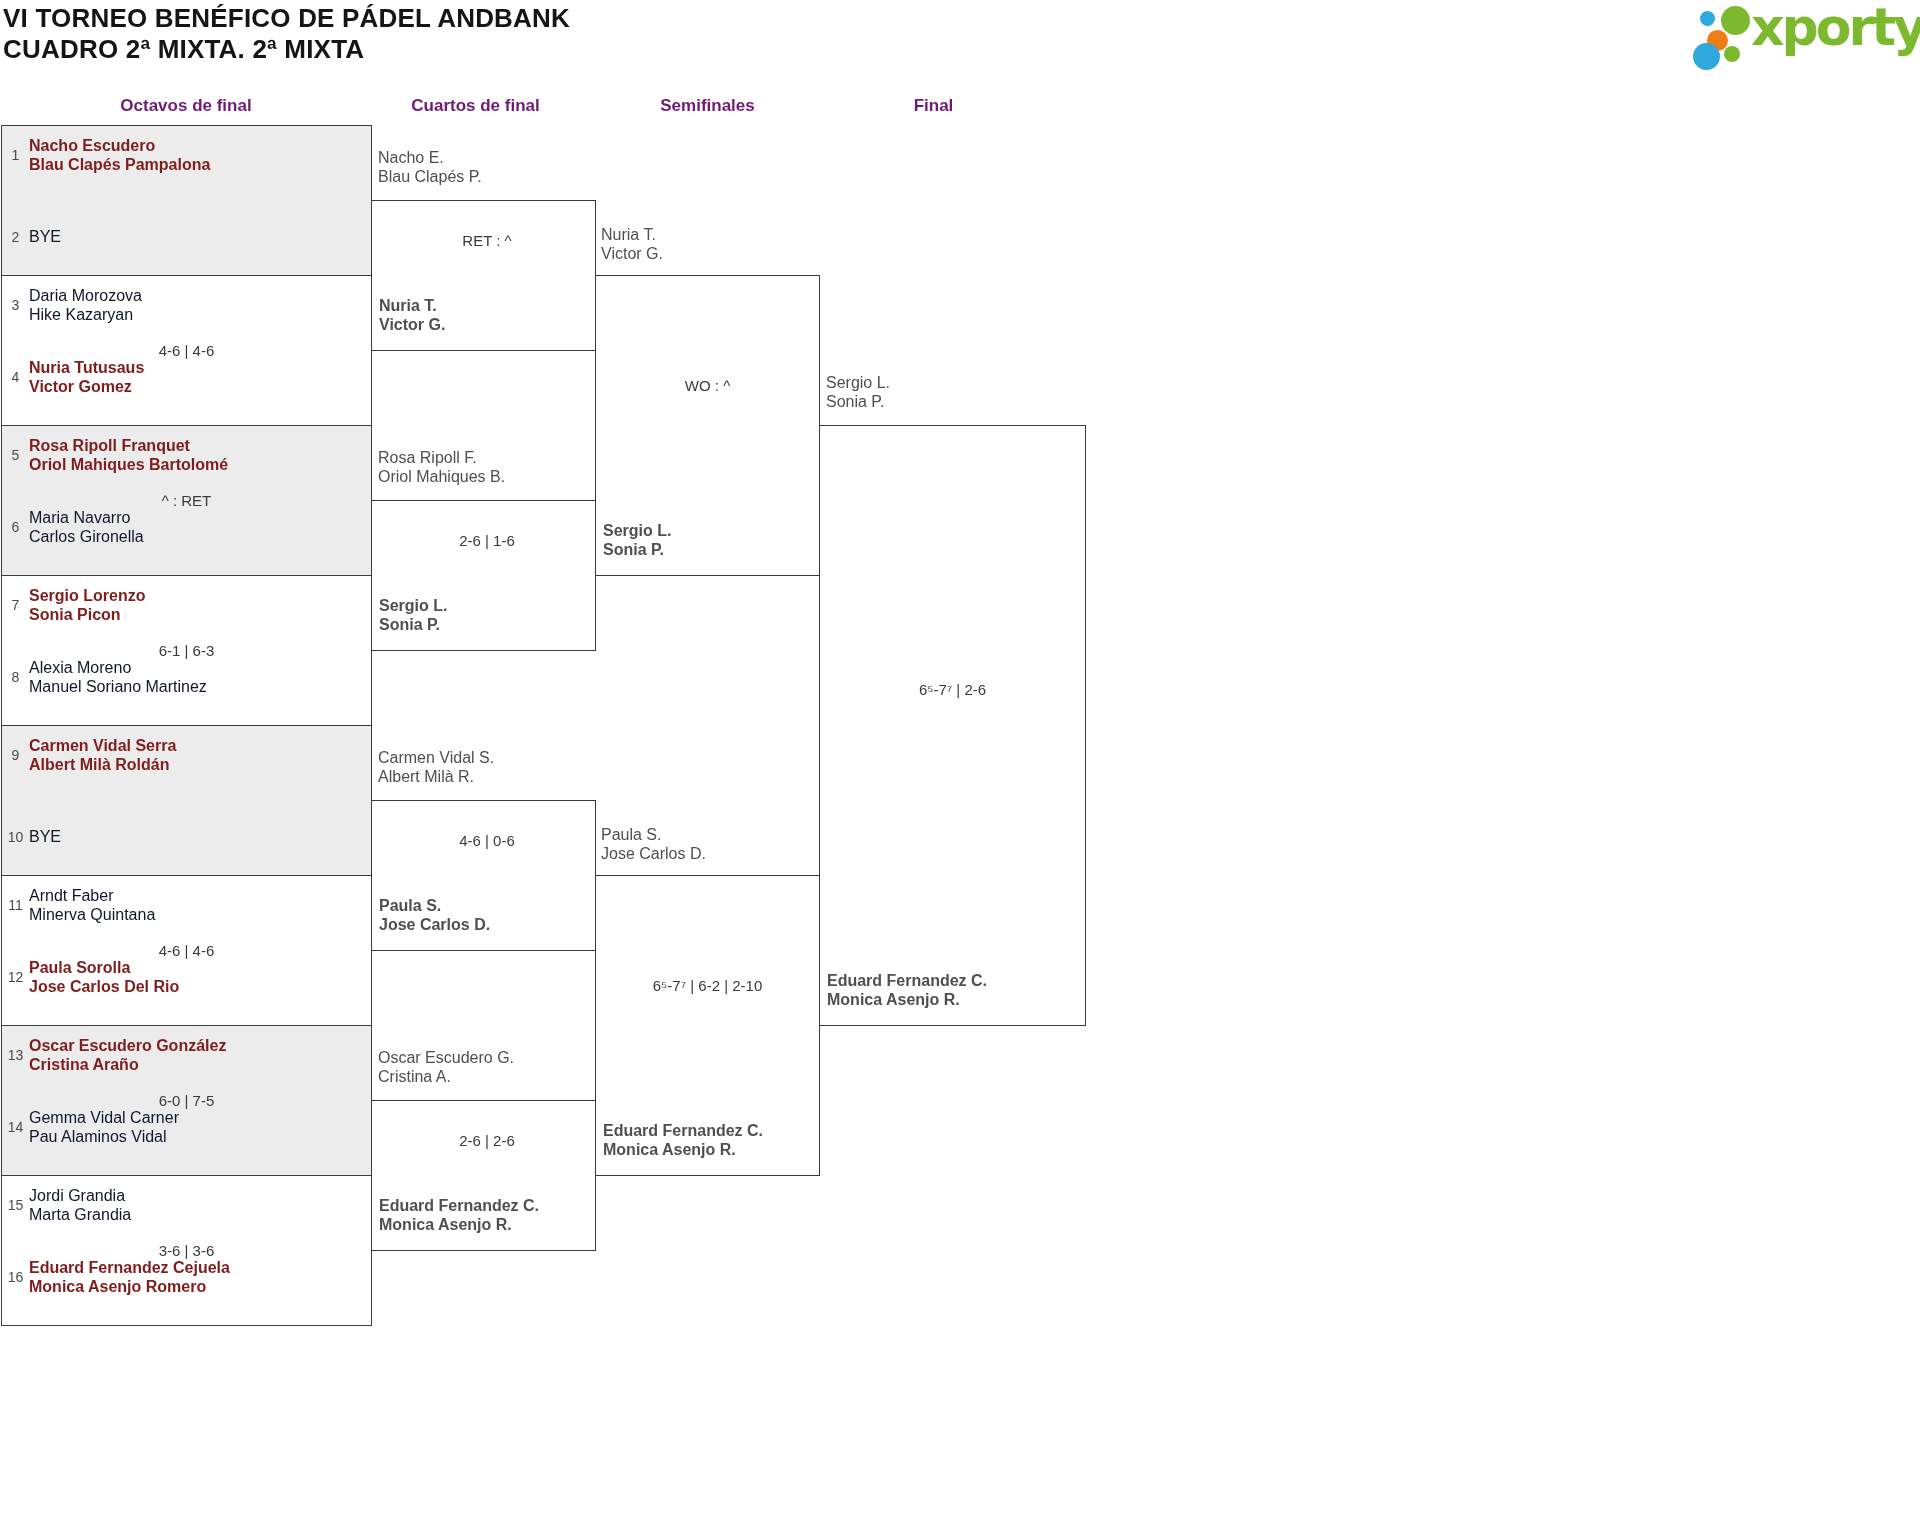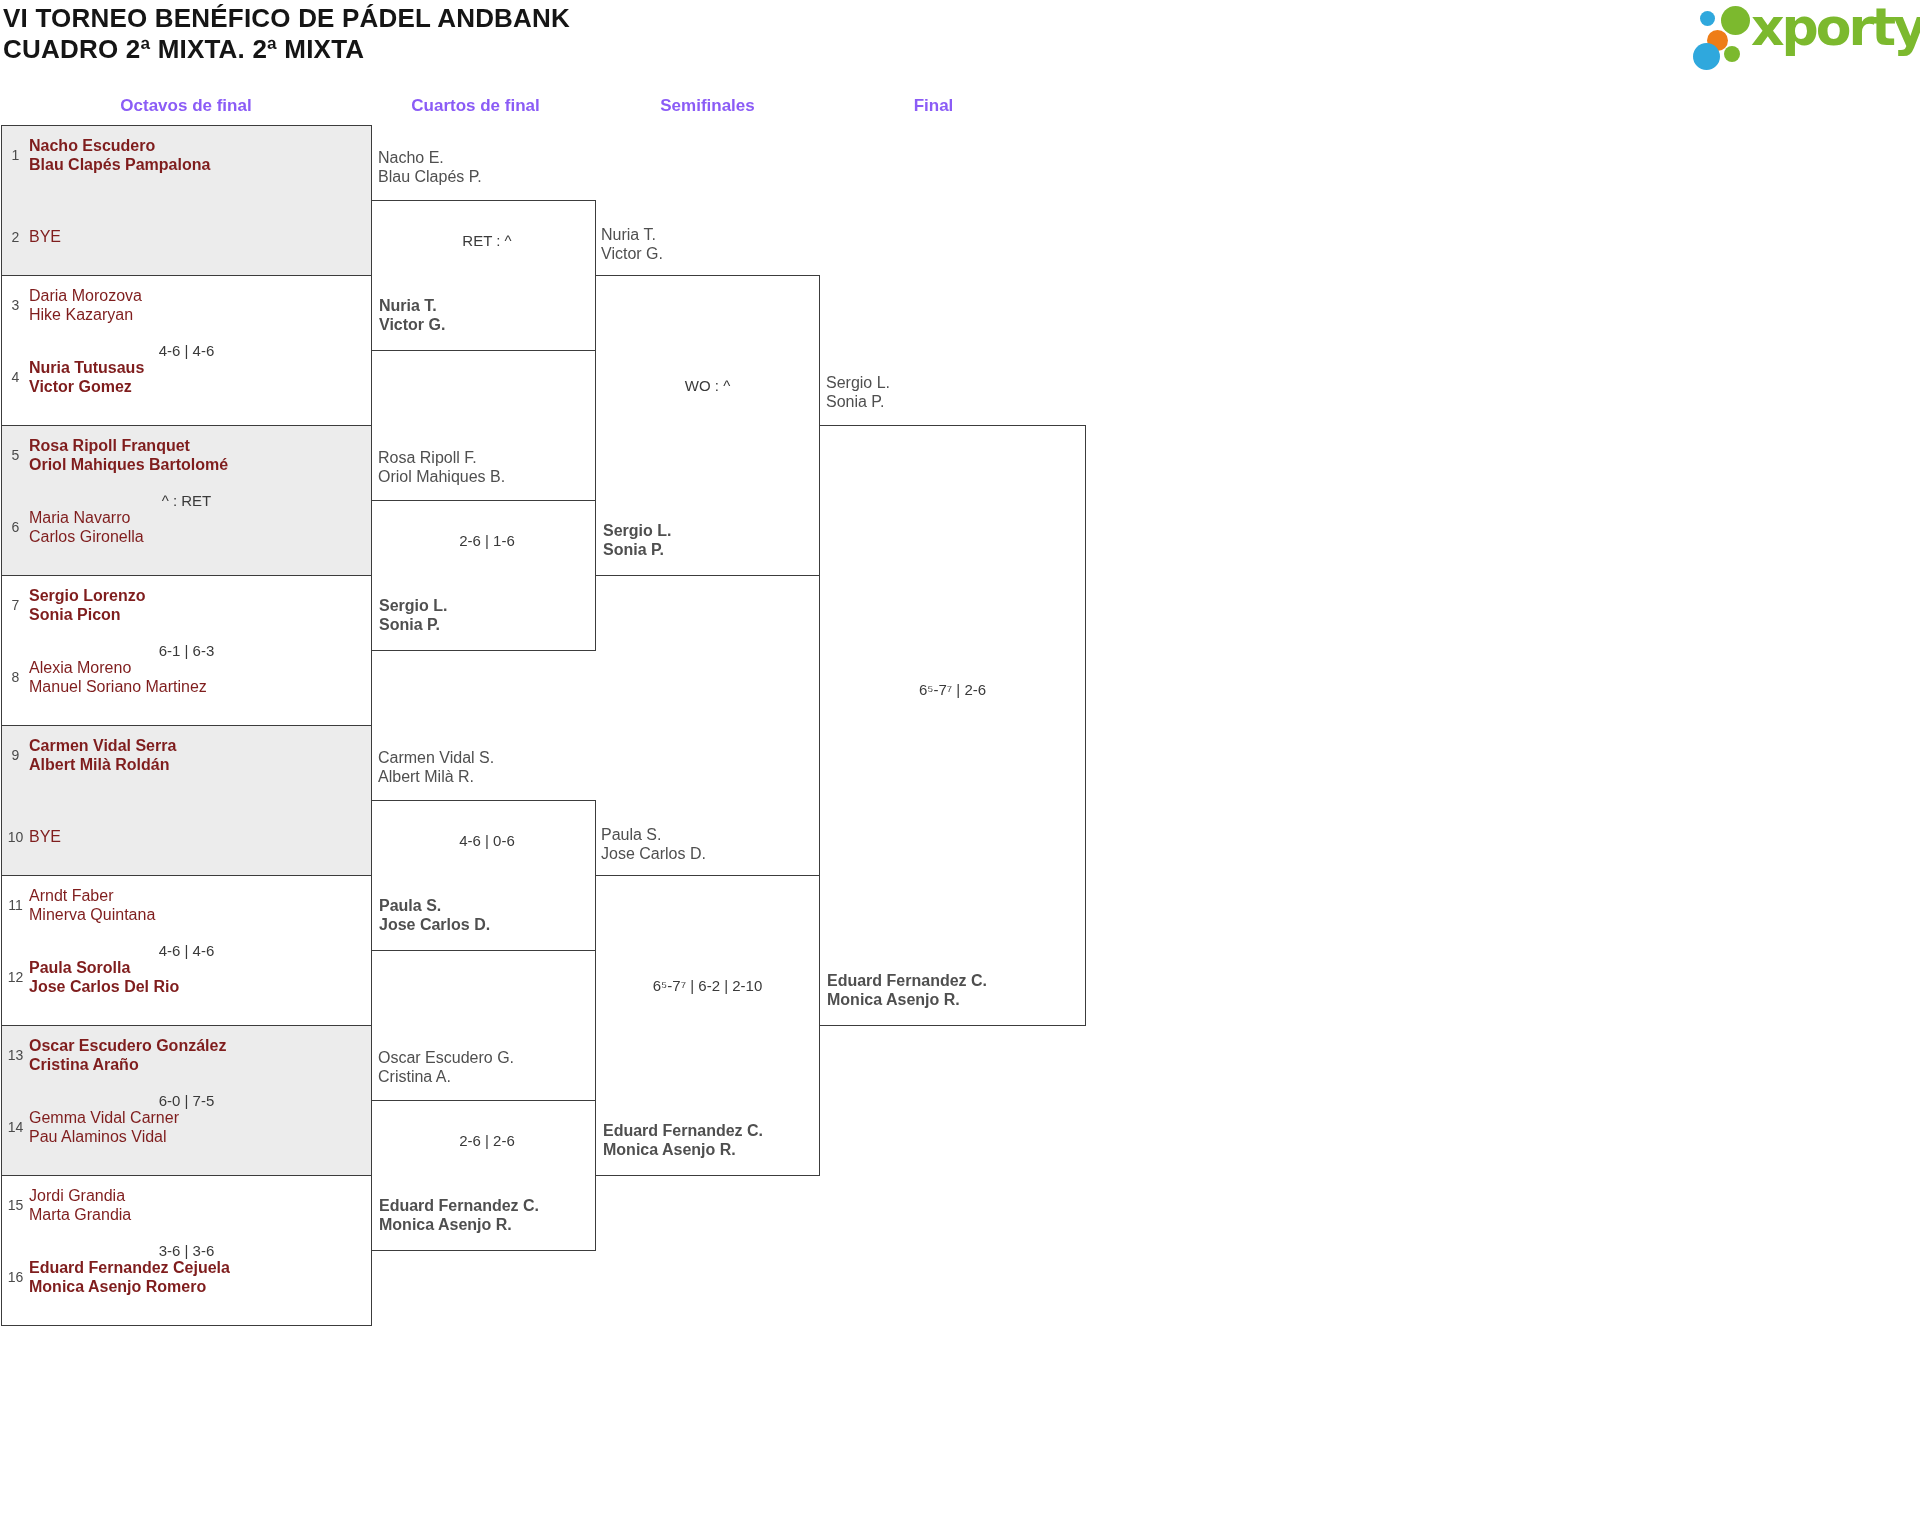--- a/index.html
+++ b/index.html
@@ -12,34 +12,34 @@
   .logo{position:absolute;left:1690px;top:4px;width:225px;height:82px;cursor:pointer;}
   .dot{position:absolute;border-radius:50%;}
   .d-blue-s{left:10px;top:7px;width:15px;height:15px;background:#2fa8dd;}
   .d-green-b{left:31px;top:2px;width:29px;height:29px;background:#7cb92e;}
   .d-orange{left:17px;top:26px;width:21px;height:21px;background:#ee7d17;}
   .d-blue-b{left:3px;top:39px;width:27px;height:27px;background:#2fa8dd;}
   .d-green-s{left:34px;top:42px;width:16px;height:16px;background:#7cb92e;}
   .logo-text{position:absolute;left:61px;top:-7px;font-family:"DejaVu Sans",sans-serif;
              font-size:52px;font-weight:700;color:#7cb92e;letter-spacing:-3px;}
   
-  .rh{position:absolute;top:96px;font-size:17px;font-weight:600;color:#8b5cf6;text-align:center;}
+  .rh{position:absolute;top:96px;font-size:17px;font-weight:600;color:#701a75;text-align:center;}
   .rh-1{left:0;width:372px;}  .rh-2{left:363px;width:225px;}
   .rh-3{left:595px;width:225px;}  .rh-4{left:819px;width:229px;}
   
   .match{position:absolute;border:1.5px solid #3c3c3c;box-sizing:border-box;background:#fff;}
   .match.gray{background:#ececec;}
   .r1{left:1px;width:371px;height:151px;}
   .r2{left:371px;width:225px;height:151px;}
   .r3{left:595px;width:225px;height:301px;padding-left:25px;}
   .r4{left:819px;width:267px;height:601px;}
   .team{position:absolute;left:0;right:0;display:flex;align-items:center;}
   .team-top{top:10px;}  .team-bottom{bottom:29px;}
   .seed{width:27px;flex:none;text-align:center;font-size:14px;color:#4a4a4a;}
-  .names{font-size:16px;line-height:19px;color:#7f1d1d;}
+  .names{font-size:16px;line-height:19px;color:#0f172a;}
   .ln{display:block;}
   .winner{font-weight:700;color:#7f1d1d;}
   .score{position:absolute;left:0;right:0;text-align:center;font-size:15px;color:#3a3a3a;}
   .score-r1{top:50%;transform:translateY(-55%);}
   .score-q{top:31px;padding-left:7px;}  .score-s{top:101px;}  .score-f{top:255px;}
   .adv{position:absolute;font-size:16px;line-height:19px;color:#4f4f4f;}
   .winlbl{position:absolute;left:7px;bottom:16px;font-size:16px;line-height:19px;color:#4f4f4f;}
 </style>
 </head>
 <body>

